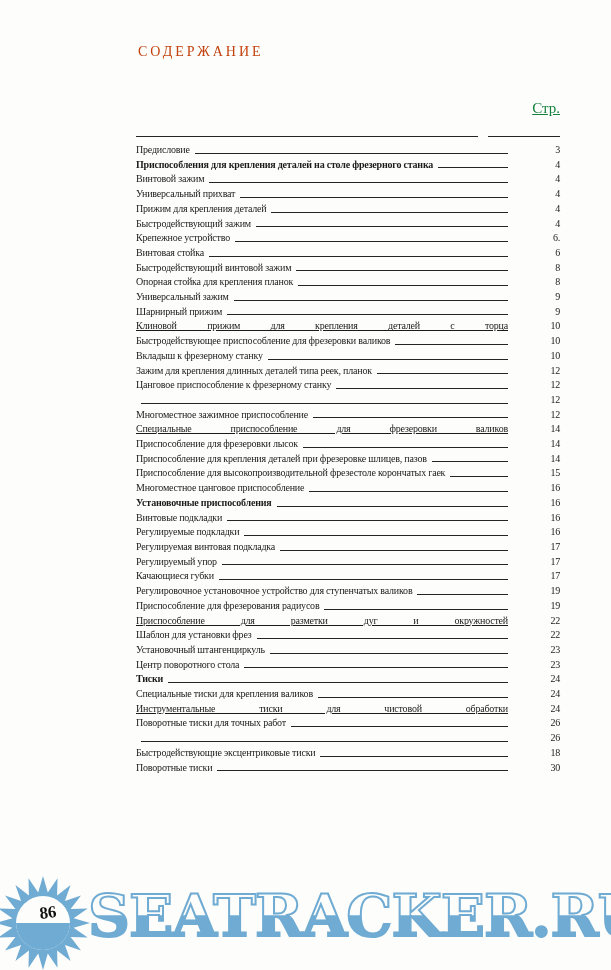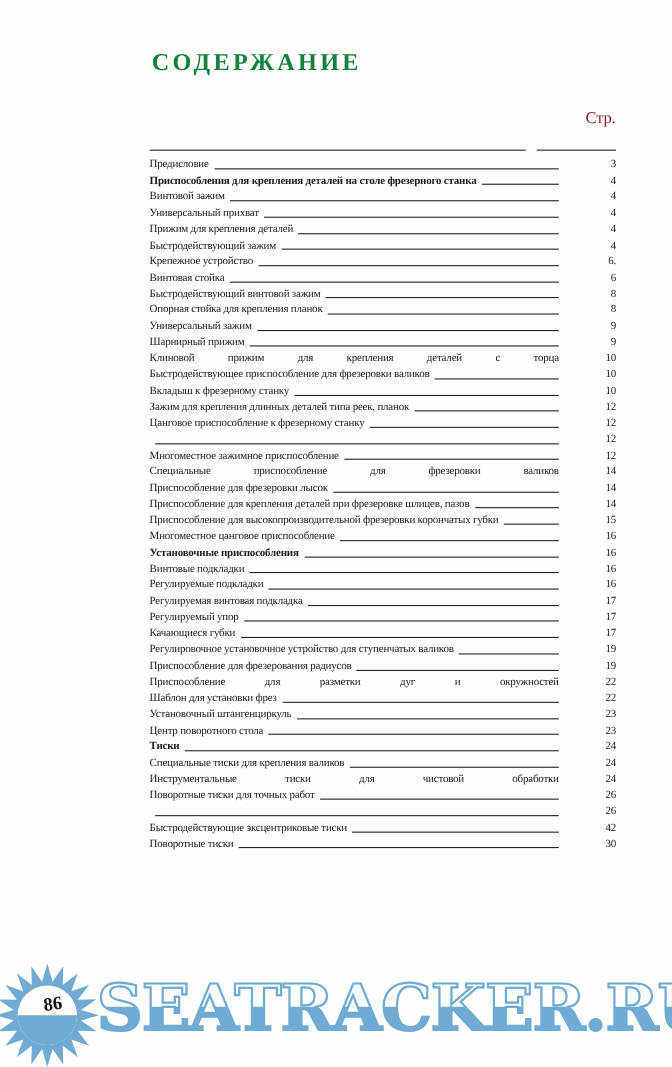--- a/index.html
+++ b/index.html
@@ -3,25 +3,25 @@
 <meta charset="utf-8">
 <style>
   html,body{margin:0;padding:0;}
   body{
     width:611px;height:970px;position:relative;overflow:hidden;
     background:#fdfdfb;color:#1b1b1b;
     font-family:"Liberation Serif","DejaVu Serif",serif;
   }
   .page-title{
     position:absolute;left:138px;top:44px;margin:0;
-    font-size:22px;font-weight:bold;letter-spacing:3px;color:#15803d;
+    font-size:14px;font-weight:normal;letter-spacing:3px;color:#c2410c;
   }
   .col-header{
     position:absolute;right:51px;top:100px;
-    font-size:15px;color:#7f1d1d;
+    font-size:15px;color:#15803d;text-decoration:underline;
   }
   .head-rule{
     position:absolute;left:136px;top:136px;width:424px;height:2px;
     display:flex;
   }
   .head-rule .seg-long{flex:0 0 342px;border-top:1.8px solid #242424;}
   .head-rule .seg-gap{flex:0 0 10px;}
   .head-rule .seg-short{flex:1 1 auto;border-top:1.8px solid #242424;}
   .toc{
     position:absolute;left:136px;top:143px;width:424px;
@@ -29,21 +29,21 @@
   }
   .row{display:flex;align-items:flex-end;}
   .label{flex:0 1 auto;text-align:justify;hyphens:manual;}
   .label.bold{font-weight:bold;}
   .leader{
     flex:1 0 10px;align-self:flex-end;
     border-bottom:1.6px solid #242424;
     margin:0 4px 4px 5px;
   }
   .num{flex:0 0 48px;text-align:right;white-space:nowrap;}
-  .row.fill .label{flex:1 1 auto;text-align:justify;text-align-last:justify;margin-right:4px;}
+  .row.fill .label{flex:1 1 auto;text-align:justify;text-align-last:justify;margin-right:4px;text-decoration:underline;}
   .watermark{position:absolute;left:0;top:875px;width:611px;height:95px;pointer-events:none;}
   .sun{position:absolute;left:-5px;top:0px;width:96px;height:96px;}
   .wm-text-wrap{
     position:absolute;left:88px;top:3px;width:523px;height:80px;overflow:hidden;
     font-family:"DejaVu Serif","Liberation Serif",serif;
     font-size:58px;font-weight:bold;letter-spacing:-1px;line-height:76px;
     white-space:nowrap;
   }
   .wm-outline{
     position:absolute;left:0;top:0;
@@ -172,21 +172,21 @@
     <span class="label">Приспособление для фрезеровки лысок</span>
     <span class="leader"></span>
     <span class="num">14</span>
   </div>
     <div class="row">
     <span class="label">Приспособление для крепления деталей при фрезе­ровке шлицев, пазов</span>
     <span class="leader"></span>
     <span class="num">14</span>
   </div>
     <div class="row">
-    <span class="label">Приспособление для высокопроизводительной фрезе­ровки корончатых губки</span>
+    <span class="label">Приспособление для высокопроизводительной фрезе­столе корончатых гаек</span>
     <span class="leader"></span>
     <span class="num">15</span>
   </div>
     <div class="row">
     <span class="label">Многоместное цанговое приспособление</span>
     <span class="leader"></span>
     <span class="num">16</span>
   </div>
     <div class="row">
     <span class="label bold">Установочные приспособления</span>
@@ -268,21 +268,21 @@
     <span class="leader"></span>
     <span class="num">26</span>
   </div>
     <div class="row">
     <span class="leader"></span>
     <span class="num">26</span>
   </div>
     <div class="row">
     <span class="label">Быстродействующие эксцентриковые тиски</span>
     <span class="leader"></span>
-    <span class="num">42</span>
+    <span class="num">18</span>
   </div>
     <div class="row">
     <span class="label">Поворотные тиски</span>
     <span class="leader"></span>
     <span class="num">30</span>
   </div>
   </div>
 
 <div class="watermark">
   <svg class="sun" viewBox="0 0 96 96">

